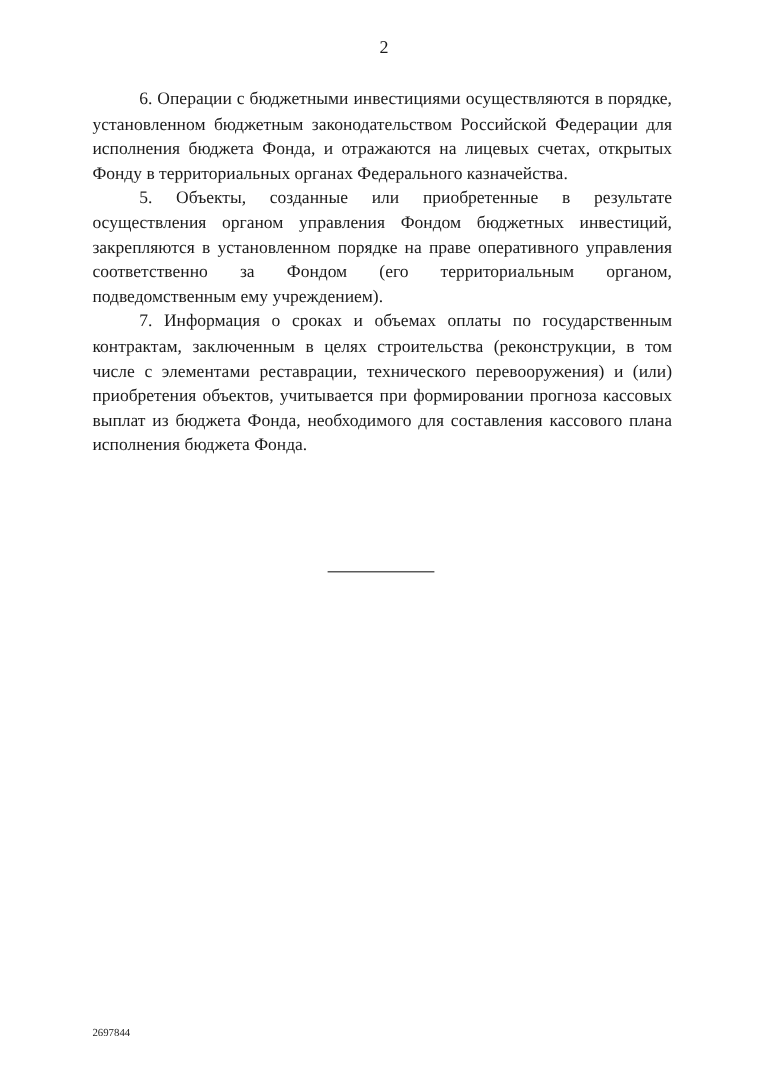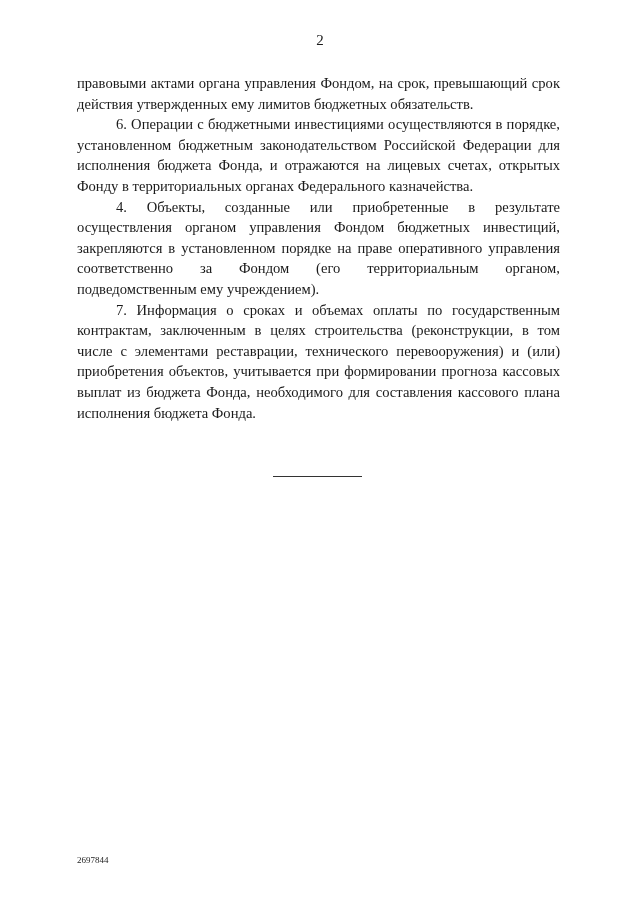--- a/index.html
+++ b/index.html
@@ -55,22 +55,21 @@
       color: #222;
     }
   </style>
 </head>
 <body>
 
 <div>
   <div class="page-number">2</div>
 
   <div class="body-text">
-    <p class="para">правовыми актами органа управления Фондом, на срок, превышающий срок действия утвержденных ему лимитов бюджетных обязательств.</p>
     <p class="para indent">6. Операции с бюджетными инвестициями осуществляются в порядке, установленном бюджетным законодательством Российской Федерации для исполнения бюджета Фонда, и отражаются на лицевых счетах, открытых Фонду в территориальных органах Федерального казначейства.</p>
-    <p class="para indent">4. Объекты, созданные или приобретенные в результате осуществления органом управления Фондом бюджетных инвестиций, закрепляются в установленном порядке на праве оперативного управления соответственно за Фондом (его территориальным органом, подведомственным ему учреждением).</p>
+    <p class="para indent">5. Объекты, созданные или приобретенные в результате осуществления органом управления Фондом бюджетных инвестиций, закрепляются в установленном порядке на праве оперативного управления соответственно за Фондом (его территориальным органом, подведомственным ему учреждением).</p>
     <p class="para indent">7. Информация о сроках и объемах оплаты по государственным контрактам, заключенным в целях строительства (реконструкции, в том числе с элементами реставрации, технического перевооружения) и (или) приобретения объектов, учитывается при формировании прогноза кассовых выплат из бюджета Фонда, необходимого для составления кассового плана исполнения бюджета Фонда.</p>
   </div>
 
   <div class="divider"></div>
 
   <div class="doc-code">2697844</div>
 </div>
 
 </body></html>

